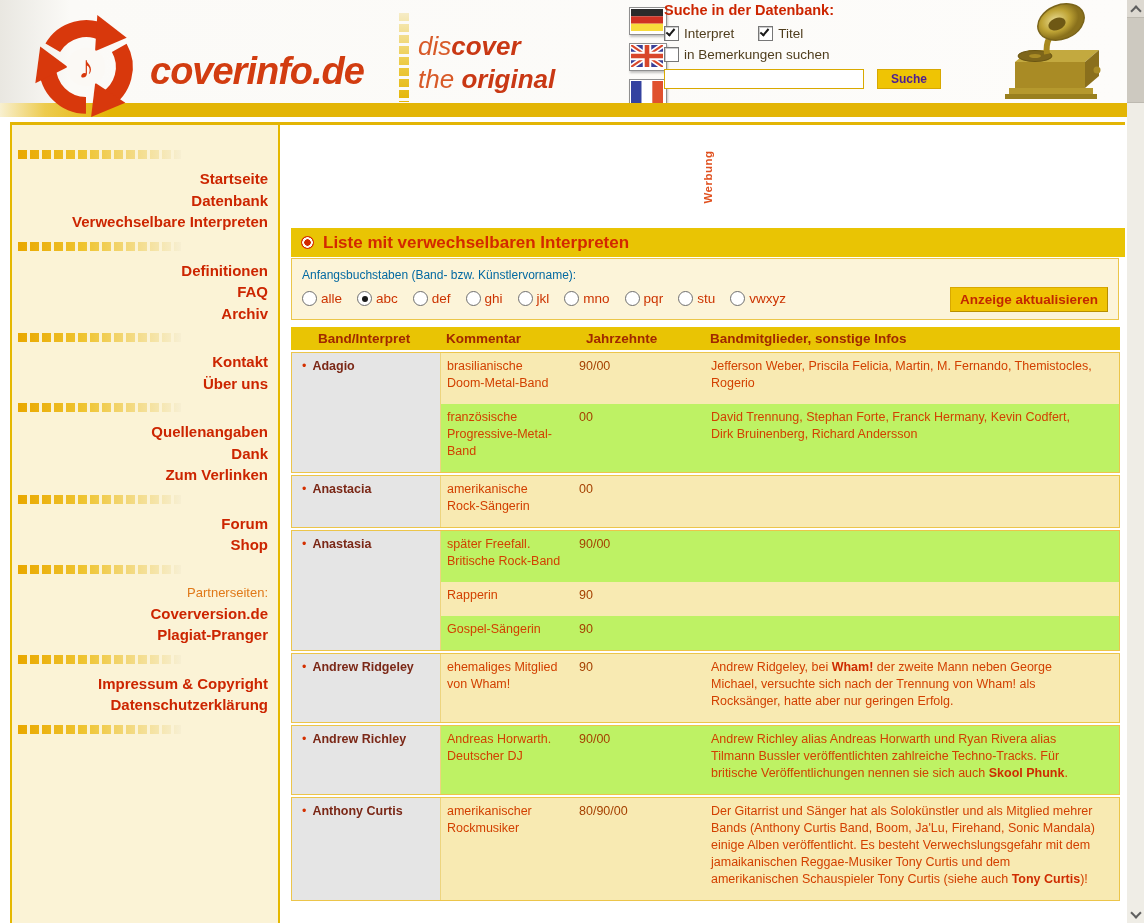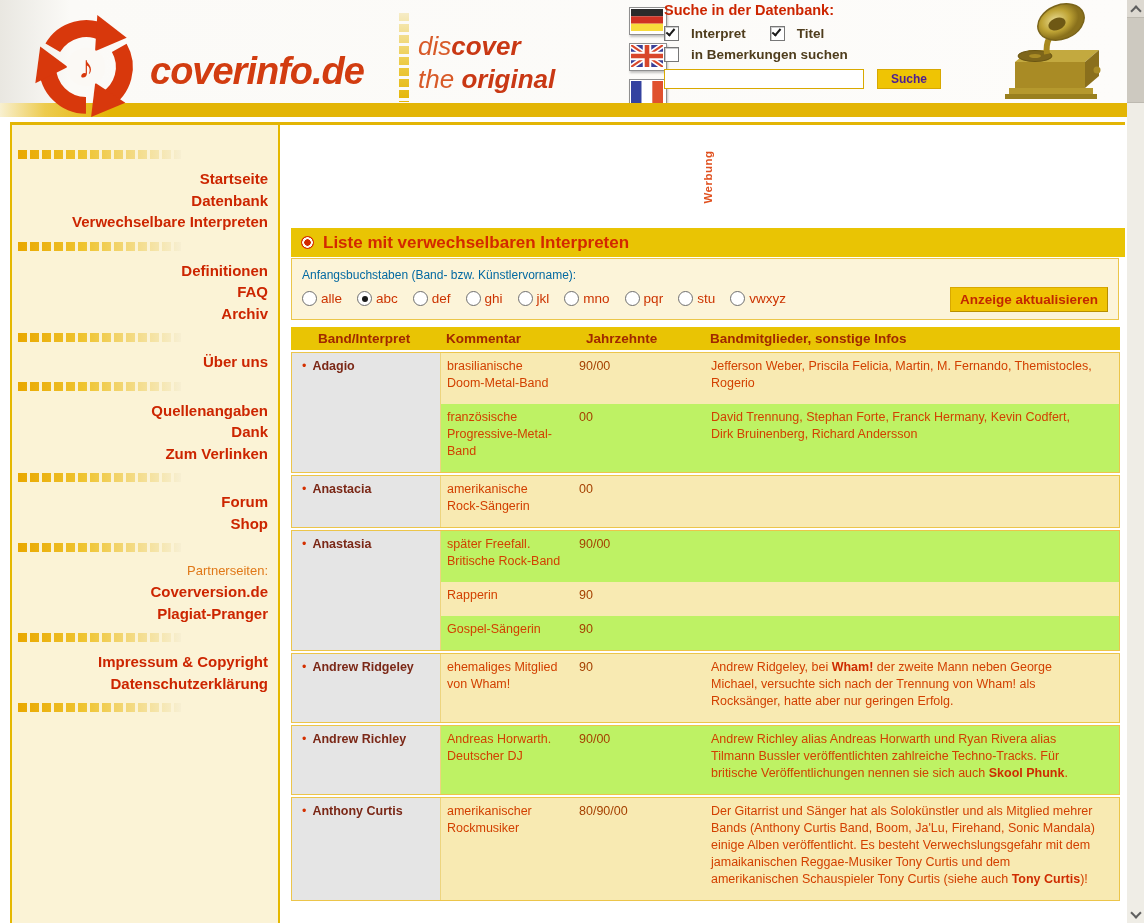--- a/index.html
+++ b/index.html
@@ -16,21 +16,21 @@
                            linear-gradient(180deg,#F6ECC6 0%,#ECC93F 60%,#E4B506 100%);}
   .tag-lines{font-size:26px;line-height:33px;color:#D85A28;margin-top:17px;font-style:italic;}
   .tag-lines b{color:#C93814;}
   .flags{position:absolute;left:629px;top:7px;display:flex;flex-direction:column;gap:8px;}
   .flag{width:34px;height:24px;background:#fff;padding:1px;border:1px solid #8F8F8F;
         box-shadow:1px 2px 2px rgba(90,90,90,.35);cursor:pointer;}
   .flag svg{display:block;width:32px;height:22px;}
   .search{position:absolute;left:664px;top:2px;width:300px;}
   .search-title{color:#CC2500;font-weight:bold;font-size:14.5px;margin-bottom:5px;}
   .chk-row{display:flex;align-items:center;gap:6px;height:21px;color:#4F3D1D;font-size:13.5px;}
-  .chk-row .pair{display:flex;align-items:flex-start;gap:12px;margin-right:18px;font-weight:bold;}
+  .chk-row .pair{display:flex;align-items:flex-start;gap:5px;margin-right:18px;}
   .cb{width:13px;height:13px;background:#fff;border:1px solid #777;box-shadow:inset 1px 1px 0 #ccc;display:inline-block;}
   .cb.on::after{content:"";display:block;width:7px;height:3px;border-left:2px solid #1a1a1a;
                 border-bottom:2px solid #1a1a1a;transform:rotate(-50deg);margin:2px 0 0 1px;}
   .search-row{display:flex;align-items:center;margin-top:4px;}
   .search-input{width:192px;height:18px;border:1px solid #D9A900;background:#fff;outline:none;
                 font-size:13px;padding:0 3px;}
   .search-btn{margin-left:13px;background:#EFC404;border:1px solid #D8A800;color:#4c1d95;
               font-weight:bold;font-size:12px;padding:2px 13px;cursor:pointer;}
   .gramo{position:absolute;left:985px;top:2px;z-index:4;}
   
@@ -213,20 +213,21 @@
 <div class="sidebar">
     <div class="sep"></div>
     <div class="navlink">Startseite</div>
     <div class="navlink">Datenbank</div>
     <div class="navlink">Verwechselbare Interpreten</div>
     <div class="sep"></div>
     <div class="navlink">Definitionen</div>
     <div class="navlink">FAQ</div>
     <div class="navlink">Archiv</div>
     <div class="sep"></div>
+    <div class="navlink">Kontakt</div>
     <div class="navlink">Über uns</div>
     <div class="sep"></div>
     <div class="navlink">Quellenangaben</div>
     <div class="navlink">Dank</div>
     <div class="navlink">Zum Verlinken</div>
     <div class="sep"></div>
     <div class="navlink">Forum</div>
     <div class="navlink">Shop</div>
     <div class="sep"></div>
     <div class="navlabel">Partnerseiten:</div>

